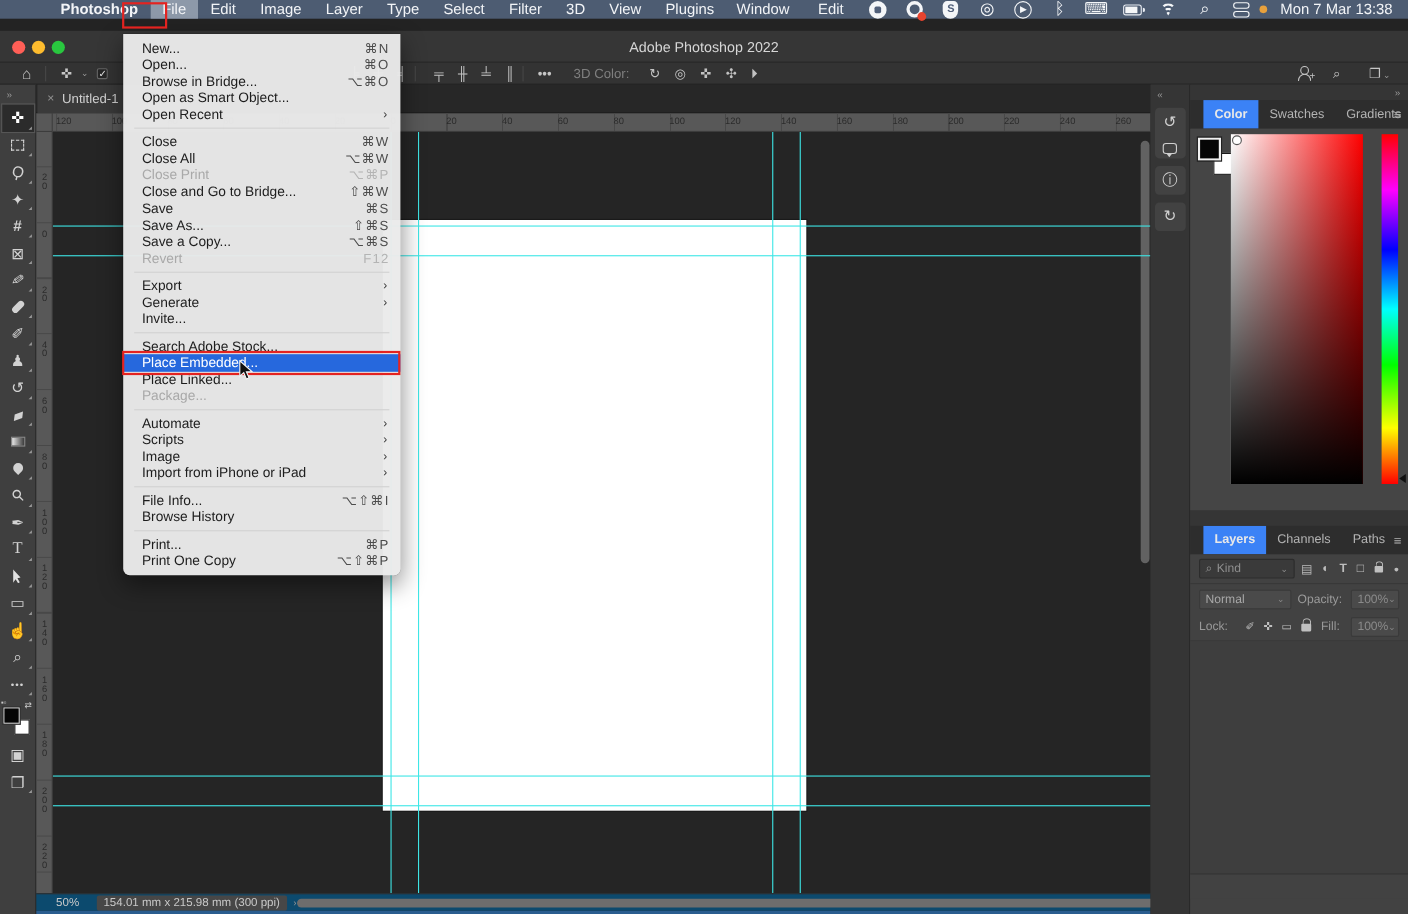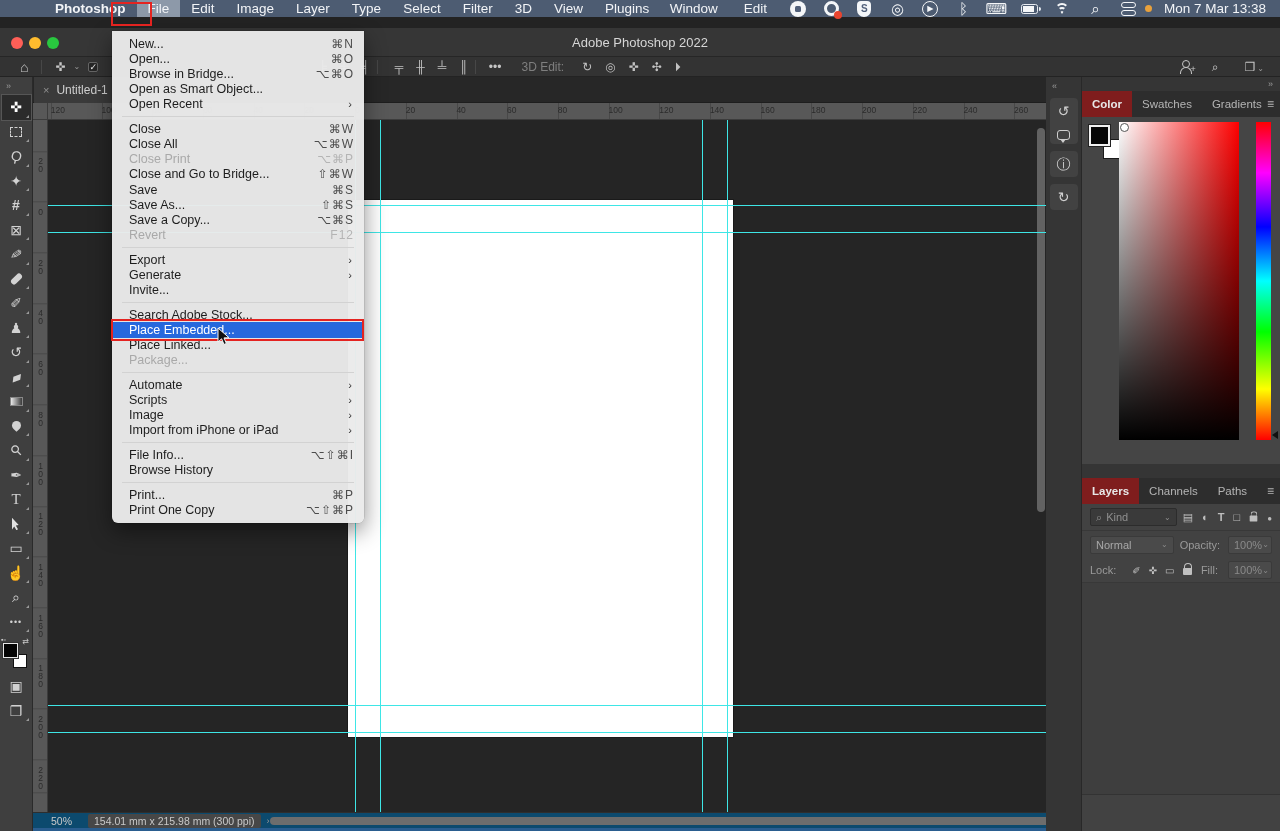--- a/index.html
+++ b/index.html
@@ -125,21 +125,21 @@
   .ds-group { width:28px; margin:7px auto 0; background:#424242; border-radius:4px; display:flex; flex-direction:column; align-items:center; padding:4px 0; gap:10px; }
   .ds-ic { color:#cfcfcf; font-size:14px; line-height:1; }
   .bubble { width:13px; height:10px; border:1.4px solid #cfcfcf; border-radius:3px; position:relative; display:block; }
   .bubble::after { content:""; position:absolute; left:2px; bottom:-4px; width:0; height:0;
     border-left:3px solid transparent; border-right:3px solid transparent; border-top:4px solid #cfcfcf; }
   .panels { position:absolute; left:36px; top:0; width:198px; height:754px; }
   .ptabs { position:relative; height:14px; background:#353535; }
   .ptabs .exp { position:absolute; right:6px; top:2px; color:#9a9a9a; font-size:9px; letter-spacing:1px; }
   .tabrow { display:flex; align-items:stretch; height:26px; background:#2d2d2d; overflow:hidden; position:relative; }
   .tabrow .tab { padding:0 10px; display:flex; align-items:center; font-size:11.5px; color:#b4b4b4; white-space:nowrap; }
-  .tabrow .tab.active { background:#7f1d1d; color:#e8e8e8; font-weight:bold; }
+  .tabrow .tab.active { background:#3b82f6; color:#e8e8e8; font-weight:bold;margin-left:12px; }
   .tabrow .ham { position:absolute; right:6px; top:7px; color:#b4b4b4; font-size:12px; line-height:1; }
 
   .color-panel { position:relative; height:347px; background:#454545; }
   .cp-swatch { position:absolute; left:7px; top:8px; width:34px; height:34px; }
   .cp-swatch .w { position:absolute; right:0; bottom:0; width:20px; height:20px; background:#fff; border:1px solid #1a1a1a; }
   .cp-swatch .b { position:absolute; left:0; top:0; width:21px; height:21px; background:#060606; border:2px solid #f0f0f0; outline:1px solid #222; }
   .cp-grad { position:absolute; left:37px; top:5px; width:120px; height:318px;
     background:linear-gradient(to bottom, rgba(0,0,0,0), #000), linear-gradient(to right, #fff, #ff0000); }
   .cp-grad .pick { position:absolute; left:1px; top:1px; width:9px; height:9px; border:1.5px solid #555; border-radius:50%; background:#fff; }
   .cp-hue { position:absolute; right:9px; top:5px; width:15px; height:318px;
@@ -288,21 +288,21 @@
       </div>
     <span class="ob-sep"></span>
     <div class="ob-group" id="distribute-icons">
         <span class="g">╤</span>
         <span class="g">╫</span>
         <span class="g">╧</span>
         <span class="g">║</span>
       </div>
     <span class="ob-sep"></span>
     <span class="ob-ic">•••</span>
-    <span class="ob-3dlabel">3D Edit:</span>
+    <span class="ob-3dlabel">3D Color:</span>
     <div class="ob-group" id="threed-icons">
         <span class="g">↻</span>
         <span class="g">◎</span>
         <span class="g">✜</span>
         <span class="g">✣</span>
         <span class="g">⏵</span>
       </div>
     <div class="ob-right">
       <span class="person">
           <span class="plus">+</span>

